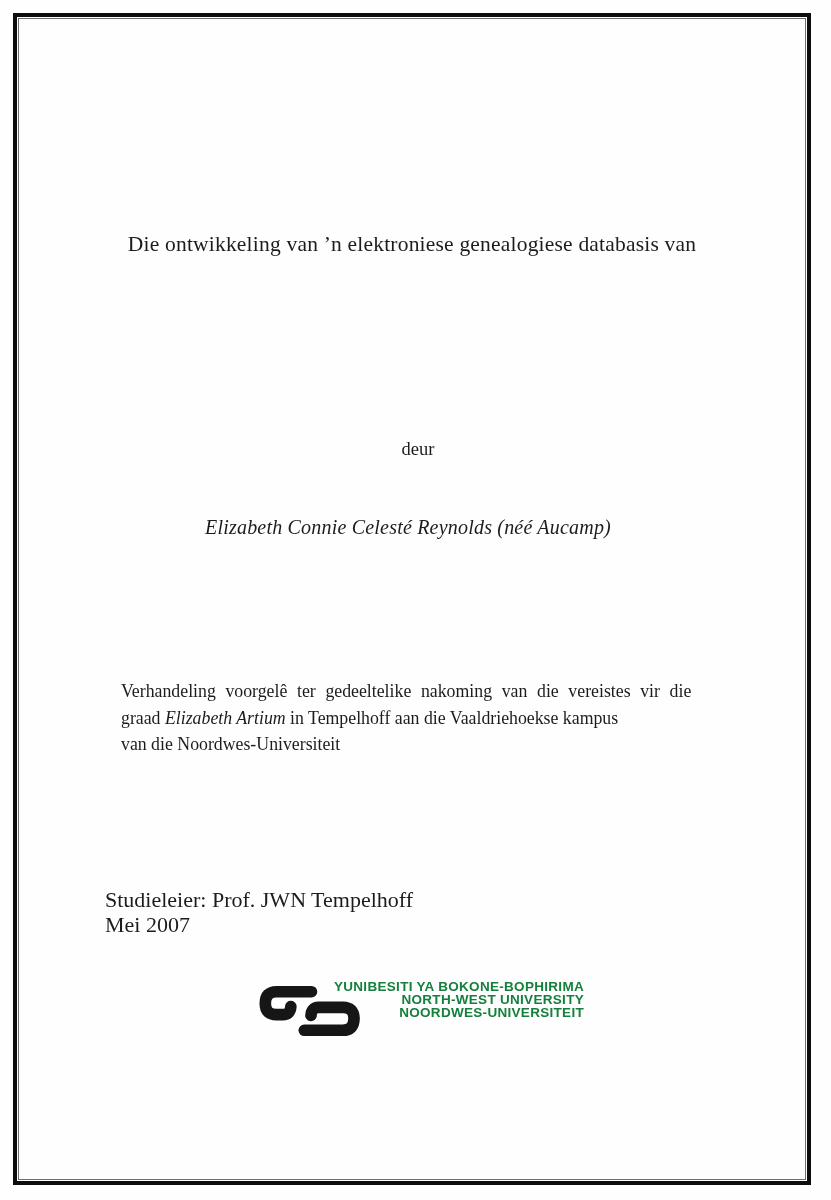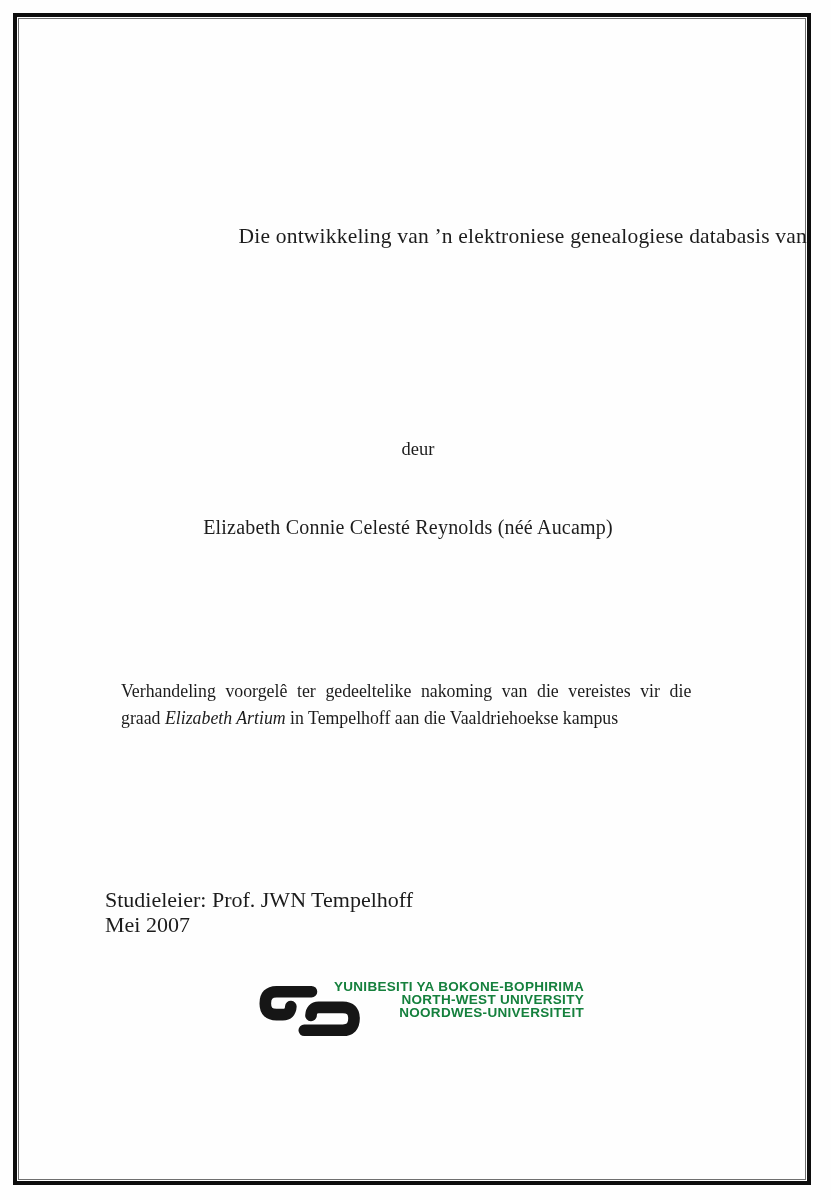--- a/index.html
+++ b/index.html
@@ -40,22 +40,22 @@
     left: 13px;
     top: 13px;
     width: 798px;
     height: 1172px;
   }
   .title {
     position: absolute;
     left: 0;
     right: 0;
     top: 199px; 
-    margin: 4px;
-    text-align: right;
+    margin: 12px;
+    text-align: center;
     font-size: 21.5px;
     font-weight: normal;
     line-height: 41px;
     letter-spacing: 0.2px;
   }
   .title-line { display: block; }
   .byline {
     position: absolute;
     left: 12px;
     right: 0;
@@ -64,20 +64,21 @@
     font-size: 18.5px;
   }
   .author {
     position: absolute;
     left: 0;
     right: 8px;
     top: 503px; 
     text-align: center;
     font-size: 20px;
     letter-spacing: 0.2px;
+    font-style: italic;
   }
   .statement {
     position: absolute;
     left: 92px;  
     top: 649px;  
     width: 636px;
     margin: 16px;
     font-size: 17.8px;
     line-height: 26.5px;
   }
@@ -136,20 +137,21 @@
 
     <div class="byline">deur</div>
 
     <div class="author">Elizabeth Connie Celesté Reynolds (néé Aucamp)</div>
 
     <p class="statement">
       <span class="st-line st-justified">Verhandeling voorgelê ter gedeeltelike nakoming van die vereistes vir die</span>
       <span class="st-line">
         <span>graad </span><em>Elizabeth Artium</em><span> in Tempelhoff aan die Vaaldriehoekse kampus</span>
       </span>
+      <span class="st-line">van die Noordwes-Universiteit</span>
     </p>
 
     <div class="supervisor-block">
       <div>Studieleier: Prof. JWN Tempelhoff</div>
       <div>Mei 2007</div>
     </div>
 
     <div class="logo">
       <svg class="logo-mark" width="112" height="72" viewBox="0 0 125 80" aria-hidden="true">
 

